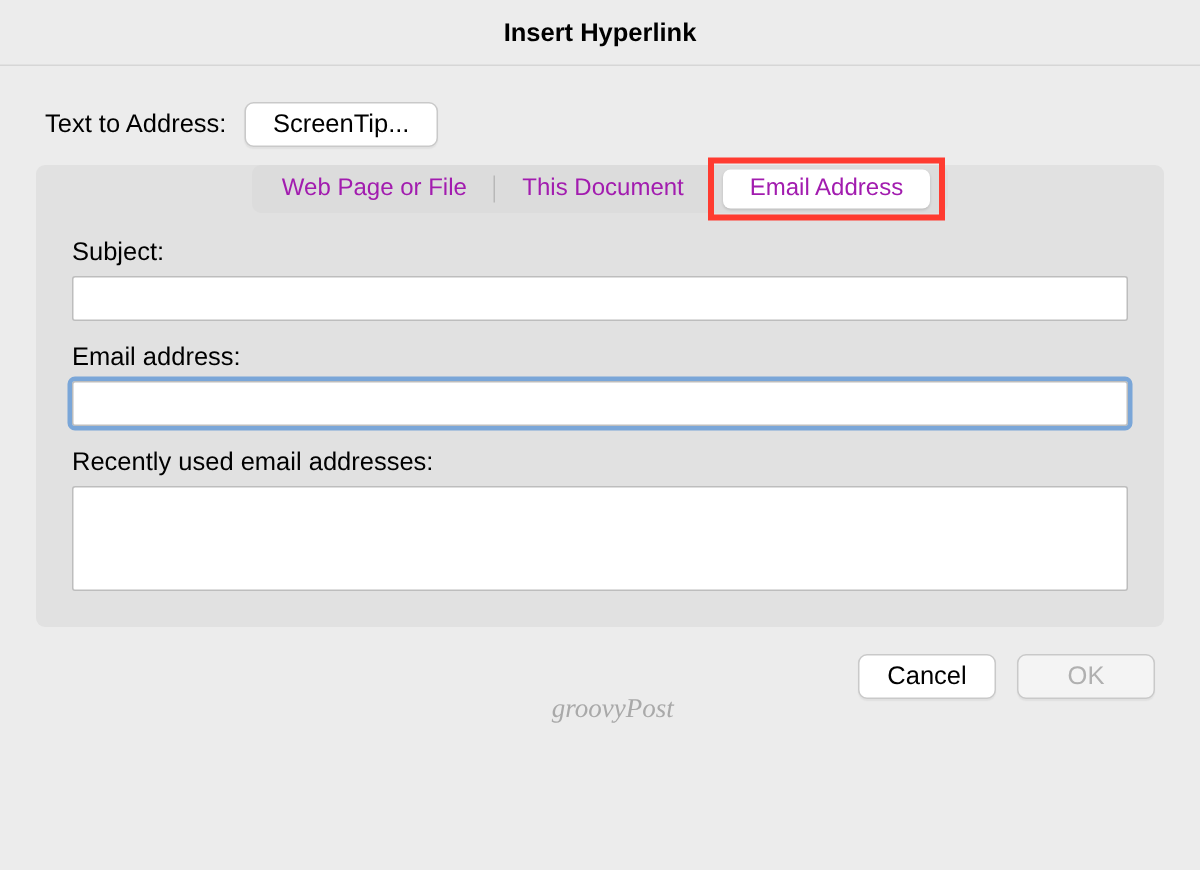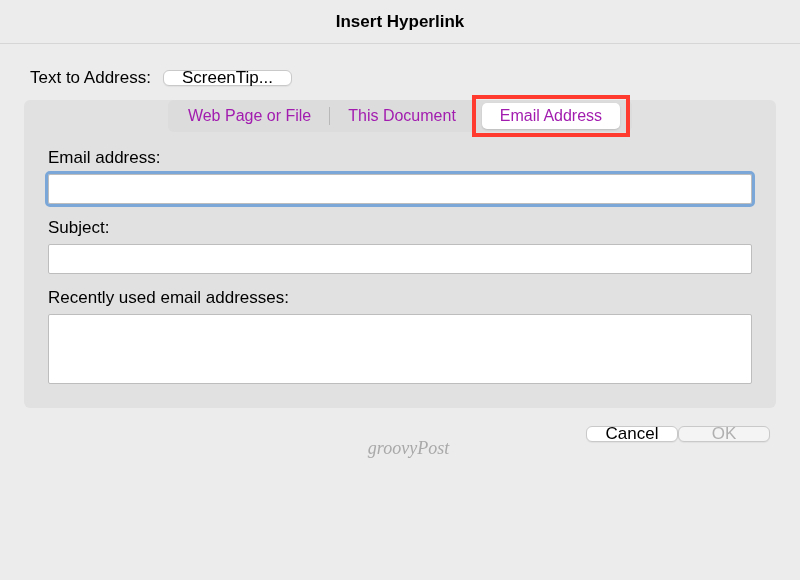--- a/index.html
+++ b/index.html
@@ -35,21 +35,21 @@
     .text-input {
       flex: 1;
       height: 30px;
       padding: 3px 8px;
       font-size: 17px;
       border: 1px solid #b8b8b8;
       background: #fff;
       border-radius: 2px;
     }
     .btn {
-      height: 16px;
+      height: 30px;
       padding: 0 18px;
       font-size: 17px;
       background: #fff;
       border: 1px solid #c9c9c9;
       border-radius: 6px;
       cursor: pointer;
       display: inline-flex;
       align-items: center;
       justify-content: center;
       box-shadow: 0 1px 1px rgba(0,0,0,0.05);
@@ -132,20 +132,21 @@
     .listbox {
       width: 100%;
       height: 70px;
       background: #fff;
       border: 1px solid #bdbdbd;
       border-radius: 2px;
     }
     .footer {
       display: flex;
       justify-content: flex-end;
+      gap: 14px;
       padding: 18px 30px 0 30px;
     }
     .footer .btn { min-width: 92px; }
     .watermark {
       text-align: center;
       font-family: Georgia, 'Times New Roman', serif;
       font-style: italic;
       color: #a9a9a9;
       font-size: 18px;
       margin-top: -4px;
@@ -171,27 +172,27 @@
       <div class="tab">Web Page or File</div>
       <div class="tab-sep"></div>
       <div class="tab">This Document</div>
       <span class="highlight-box">
         <div class="tab active">Email Address</div>
       </span>
     </div>
   </div>
 
   <div class="field-block">
+    <div class="field-label">Subject:</div>
+    <input type="text" class="input-plain" value="" style="">
+  </div>
+
+  <div class="field-block">
     <div class="field-label">Email address:</div>
     <input type="text" class="input-focused" value="" style="">
-  </div>
-
-  <div class="field-block">
-    <div class="field-label">Subject:</div>
-    <input type="text" class="input-plain" value="" style="">
   </div>
 
   <div class="field-block" style="margin-bottom:0">
     <div class="field-label">Recently used email addresses:</div>
     <div class="listbox"></div>
   </div>
 
 </div>
 
 <div class="footer">

